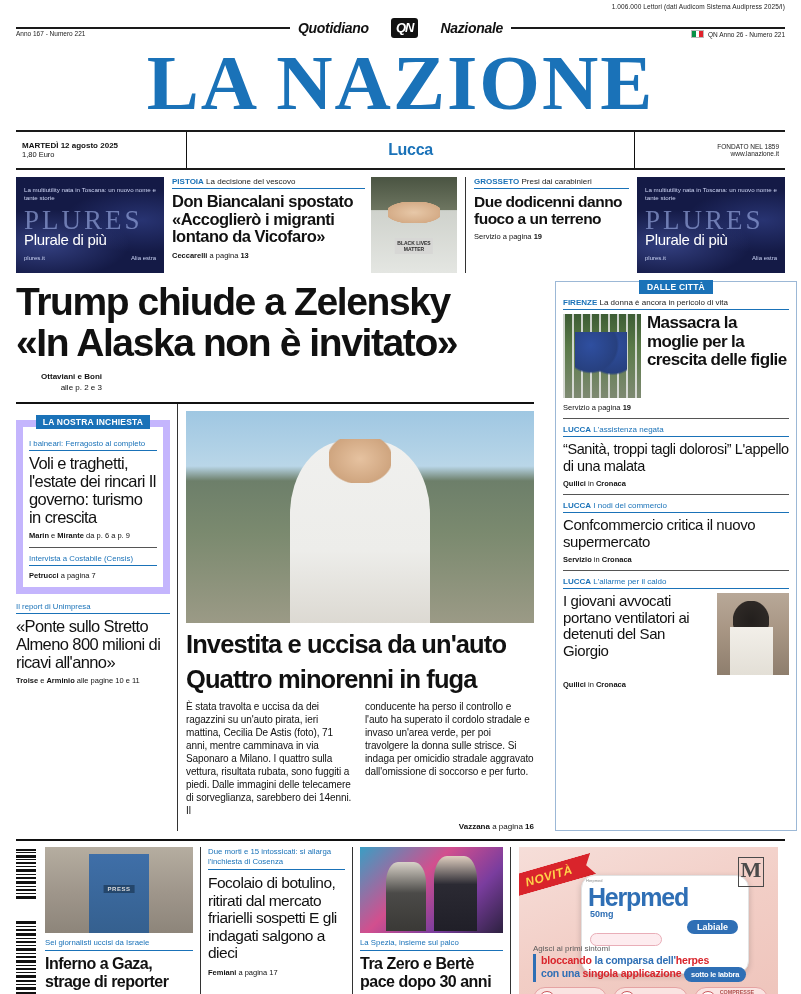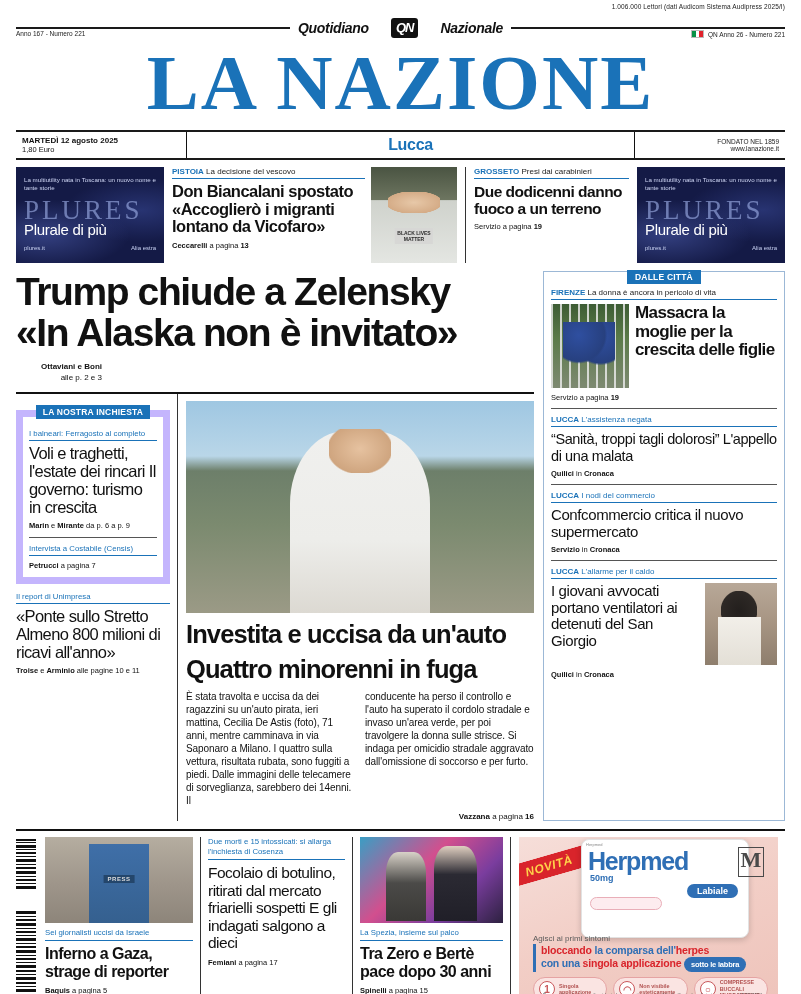--- a/index.html
+++ b/index.html
@@ -39,21 +39,21 @@
     font-family: "Liberation Serif", serif;
     font-weight: 700;
     font-size: 78px;
     line-height: 82px;
     letter-spacing: 2px;
     padding-top: 2px;
   }
   .dateline {
     display: flex; align-items: stretch;
     border-top: 2px solid #1a1a1a; border-bottom: 2px solid #1a1a1a;
-    margin-top: 6px; height: 30px;
+    margin-top: 6px; height: 40px;
   }
   .dateline .cell { display: flex; flex-direction: column; justify-content: center; padding: 0 6px; }
   .dl-left { width: 170px; }
   .dl-left .d1 { font-size: 8px; font-weight: 700; }
   .dl-left .d2 { font-size: 7.5px; }
   .dl-mid { flex: 1; border-left: 1px solid #111; border-right: 1px solid #111;
            align-items: center; justify-content: center; }
   .dl-mid .city { color: #1a72b8; font-size: 16px; font-weight: 700; letter-spacing: -.3px; }
   .dl-right { width: 150px; text-align: right; align-items: flex-end; }
   .dl-right div { font-size: 6.5px; color: #222; }
@@ -89,21 +89,21 @@
   .plures .pl-big {
     font-family: "Liberation Serif", serif; font-size: 27px; letter-spacing: 3px;
     color: #9fb0e8; opacity: .62; margin-top: 4px; line-height: 28px;
   }
   .plures .pl-claim { font-size: 15px; margin-top: -3px; letter-spacing: -.3px; }
   .plures .pl-foot { display: flex; justify-content: space-between; align-items: center;
                      font-size: 6px; color: #c9d2f2; margin-top: 7px; }
   .plures .pl-foot .brands { display: flex; gap: 5px; align-items: center; }
 
   
-  .main { display: flex; margin-top: 8px; gap: 0; }
+  .main { display: flex; margin-top: 8px; gap: 12px; }
   .col-main { width: 527px; flex: none; padding-right: 9px; }
   .col-right { width: 242px; flex: none; border: 1px solid #9cb8d6; padding: 6px 7px 5px 7px; position: relative; }
 
   .lead-hl {
     font-size: 39px; font-weight: 700; line-height: 41px; letter-spacing: -1.4px;
   }
   .lead-sub { display: flex; margin-top: 8px; gap: 10px; }
   .lead-sub-txt { flex: 1; font-size: 9.3px; line-height: 13px; letter-spacing: -.1px; }
   .lead-sub-ref { width: 86px; text-align: right; font-size: 8px; line-height: 11px; }
   .lead-sub-ref b { font-weight: 700; }
@@ -176,22 +176,22 @@
   .herp { width: 100%; height: 172px; background: #fdf2ef; position: relative; overflow: hidden; }
   .herp-skin { position: absolute; inset: 0; background: linear-gradient(160deg, #f6ded9 0%, #f2cec6 48%, #eec3ba 100%); }
   .novita {
     position: absolute; left: -16px; top: 18px; width: 92px; height: 22px;
     background: #d9242b; color: #ffd24a; transform: rotate(-16deg);
     font-size: 12px; font-weight: 800; font-style: italic; letter-spacing: .5px;
     display: flex; align-items: center; justify-content: center;
     clip-path: polygon(0 0, 100% 0, 92% 50%, 100% 100%, 0 100%, 6% 50%);
   }
   .herp-box {
-    position: absolute; left: 62px; top: 2px; width: 168px; height: 99px;
-    background: #fff; border: 1px solid #e2e2e2; border-radius: 8px;
+    position: absolute; left: 62px; top: 28px; width: 168px; height: 99px;
+    background: #fff; border: 1px solid #e2e2e2; border-radius: 13px;
     box-shadow: 0 2px 6px rgba(0,0,0,.18); overflow: hidden;
   }
   .herp-box .hb-top { font-size: 4px; color: #8a8a8a; padding: 2px 4px; }
   .herp-box .hb-name { color: #2f6fb5; font-size: 25px; font-weight: 800; letter-spacing: -1.2px; padding-left: 6px; line-height: 24px; }
   .herp-box .hb-mg { color: #2f6fb5; font-size: 9px; font-weight: 700; padding-left: 8px; }
   .herp-box .hb-lab {
     position: absolute; right: 10px; top: 44px; background: #2f6fb5; color: #fff;
     font-size: 9px; font-weight: 700; padding: 2px 10px; border-radius: 9px;
   }
   .herp-box .hb-pill {

